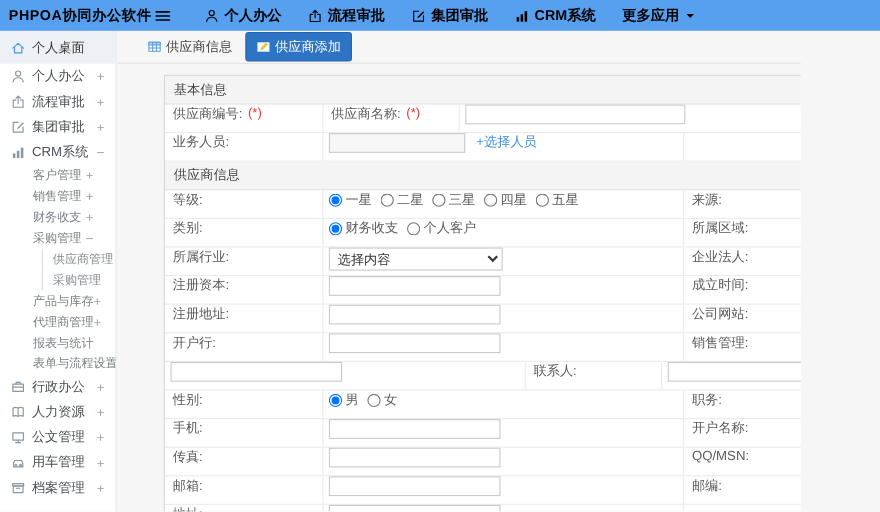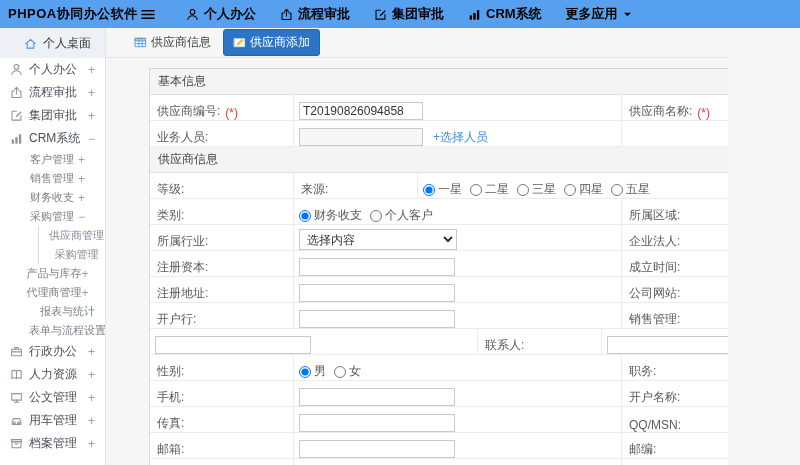--- a/index.html
+++ b/index.html
@@ -17,21 +17,21 @@
 
   .icon { display:inline-flex; }
   .icon svg { width:13px; height:13px; display:block; stroke:currentColor; fill:none;
     stroke-width:1.15; stroke-linecap:round; stroke-linejoin:round; }
   .hamburger svg { width:16px; height:13px; }
   .caret svg { width:9px; height:9px; }
 
   
   .sidebar { position:absolute; top:28px; left:0; width:106px; height:437px;
     background:#fff; border-right:1px solid #e4e4e4; overflow:hidden; }
-  .side-item { display:flex; align-items:center; cursor:pointer; color:#4a4f55;justify-content:center; }
+  .side-item { display:flex; align-items:center; cursor:pointer; color:#4a4f55; }
   .side-item .icon { color:#8b97a1; margin-right:6px; }
   .lv1 { height:23px; padding-left:10px; font-size:12px; }
   .lv1.active { height:30px; background:#edf1f6; color:#333; }
   .lv1.active .icon { color:#4897ea; }
   .lv2 { height:19px; padding-left:30px; font-size:11px; color:#7b8187; }
   .lv3 { height:19px; margin-left:38px; padding-left:9px; font-size:11px; color:#878d93;
     border-left:1px solid #dcdcdc; }
   .expand { margin-left:auto; margin-right:10px; color:#9aa0a6; font-size:12px; }
   .lv2 .expand { margin-right:20px; }
   .side-label { white-space:nowrap; }
@@ -46,21 +46,21 @@
   .tab.active { margin-left:12px; background:#2d74c4; color:#fff; border-radius:3px;
     padding:4px 9px; border:1px solid #2565ae;text-align:center; }
 
   
   .panel { position:absolute; top:40px; left:42px; width:980px; height:520px;
     background:#fff; border:1px solid #d8d8d8; }
   .section-header { height:26px; line-height:25px; background:#f4f4f4;
     border-bottom:1px solid #e3e3e3; padding-left:8px; font-size:12px; color:#444; }
   .form-row { display:flex; align-items:center; height:26px; border-bottom:1px solid #ececec;
     font-size:12px; color:#5a5a5a; }
-  .cell { height:100%; display:flex; align-items:flex-end; }
+  .cell { height:100%; display:flex; align-items:flex-start; }
   .c-l1 { width:144px; padding-left:7px; border-right:1px solid #ececec; }
   .c-f1 { width:328px; padding-left:5px; border-right:1px solid #ececec; }
   .c-l2 { width:124px; padding-left:7px; border-right:1px solid #ececec; }
   .c-f2 { flex:1; padding-left:5px; }
   .req { color:#e33c3c; margin-left:5px; }
 
   .ipt { height:18px; border:1px solid #c9c9c9; font-size:12px; padding:0 3px;
     color:#333; font-family:inherit; background:#fff; }
   .w1 { width:156px; } .w1s { width:124px; } .w2 { width:200px; }
   .person { background:#f7f7f7; }
@@ -293,23 +293,20 @@
         <span>供应商添加</span>
       </div>
     </div>
   <div class="panel" id="form-panel">
       <div class="section-header">基本信息</div>
       <div class="form-row">
         <div class="cell c-l1">
           <span>供应商编号:</span>
           <span class="req">(*)</span>
         </div>
-        <div class="cell c-f1">
-          <input class="ipt w1s" type="text" value="T20190826094858" style="">
-        </div>
         <div class="cell c-l2">
           <span>供应商名称:</span>
           <span class="req">(*)</span>
         </div>
         <div class="cell c-f2">
           <input class="ipt w2" type="text" style="">
         </div>
       </div>
       <div class="form-row">
         <div class="cell c-l1">
@@ -320,23 +317,20 @@
           <a class="plink" href="#">+选择人员</a>
         </div>
         <div class="cell c-l2"></div>
         <div class="cell c-f2"></div>
       </div>
       <div class="section-header">供应商信息</div>
       <div class="form-row">
         <div class="cell c-l1">
           <span>等级:</span>
         </div>
-        <div class="cell c-l2">
-          <span>来源:</span>
-        </div>
         <div class="cell c-f1">
           <label class="radio-opt">
             <input type="radio" name="rg1" checked="" style="">
             <span>一星</span>
           </label>
           <label class="radio-opt">
             <input type="radio" name="rg1" style="">
             <span>二星</span>
           </label>
           <label class="radio-opt">
@@ -345,20 +339,23 @@
           </label>
           <label class="radio-opt">
             <input type="radio" name="rg1" style="">
             <span>四星</span>
           </label>
           <label class="radio-opt">
             <input type="radio" name="rg1" style="">
             <span>五星</span>
           </label>
         </div>
+        <div class="cell c-l2">
+          <span>来源:</span>
+        </div>
         <div class="cell c-f2">
           <select class="ipt"><option>选择内容</option></select>
         </div>
       </div>
       <div class="form-row">
         <div class="cell c-l1">
           <span>类别:</span>
         </div>
         <div class="cell c-f1">
           <label class="radio-opt">

